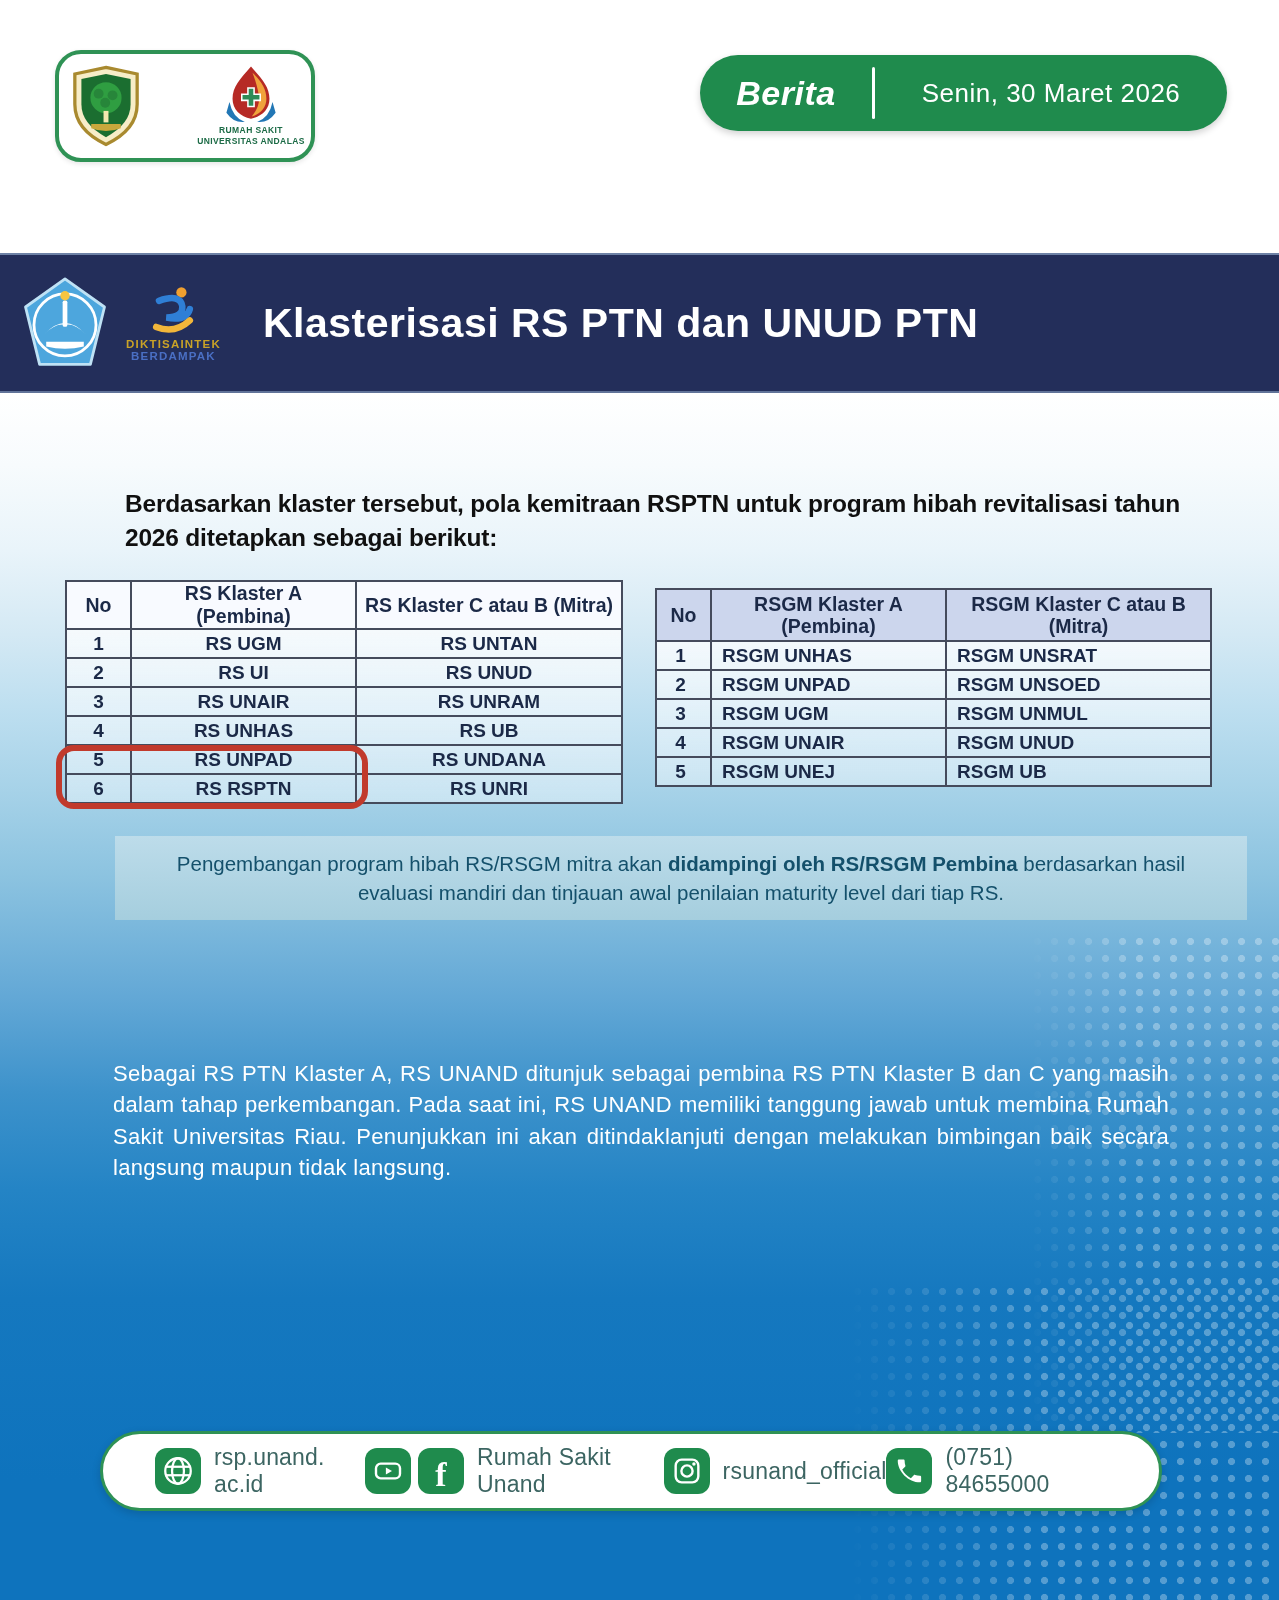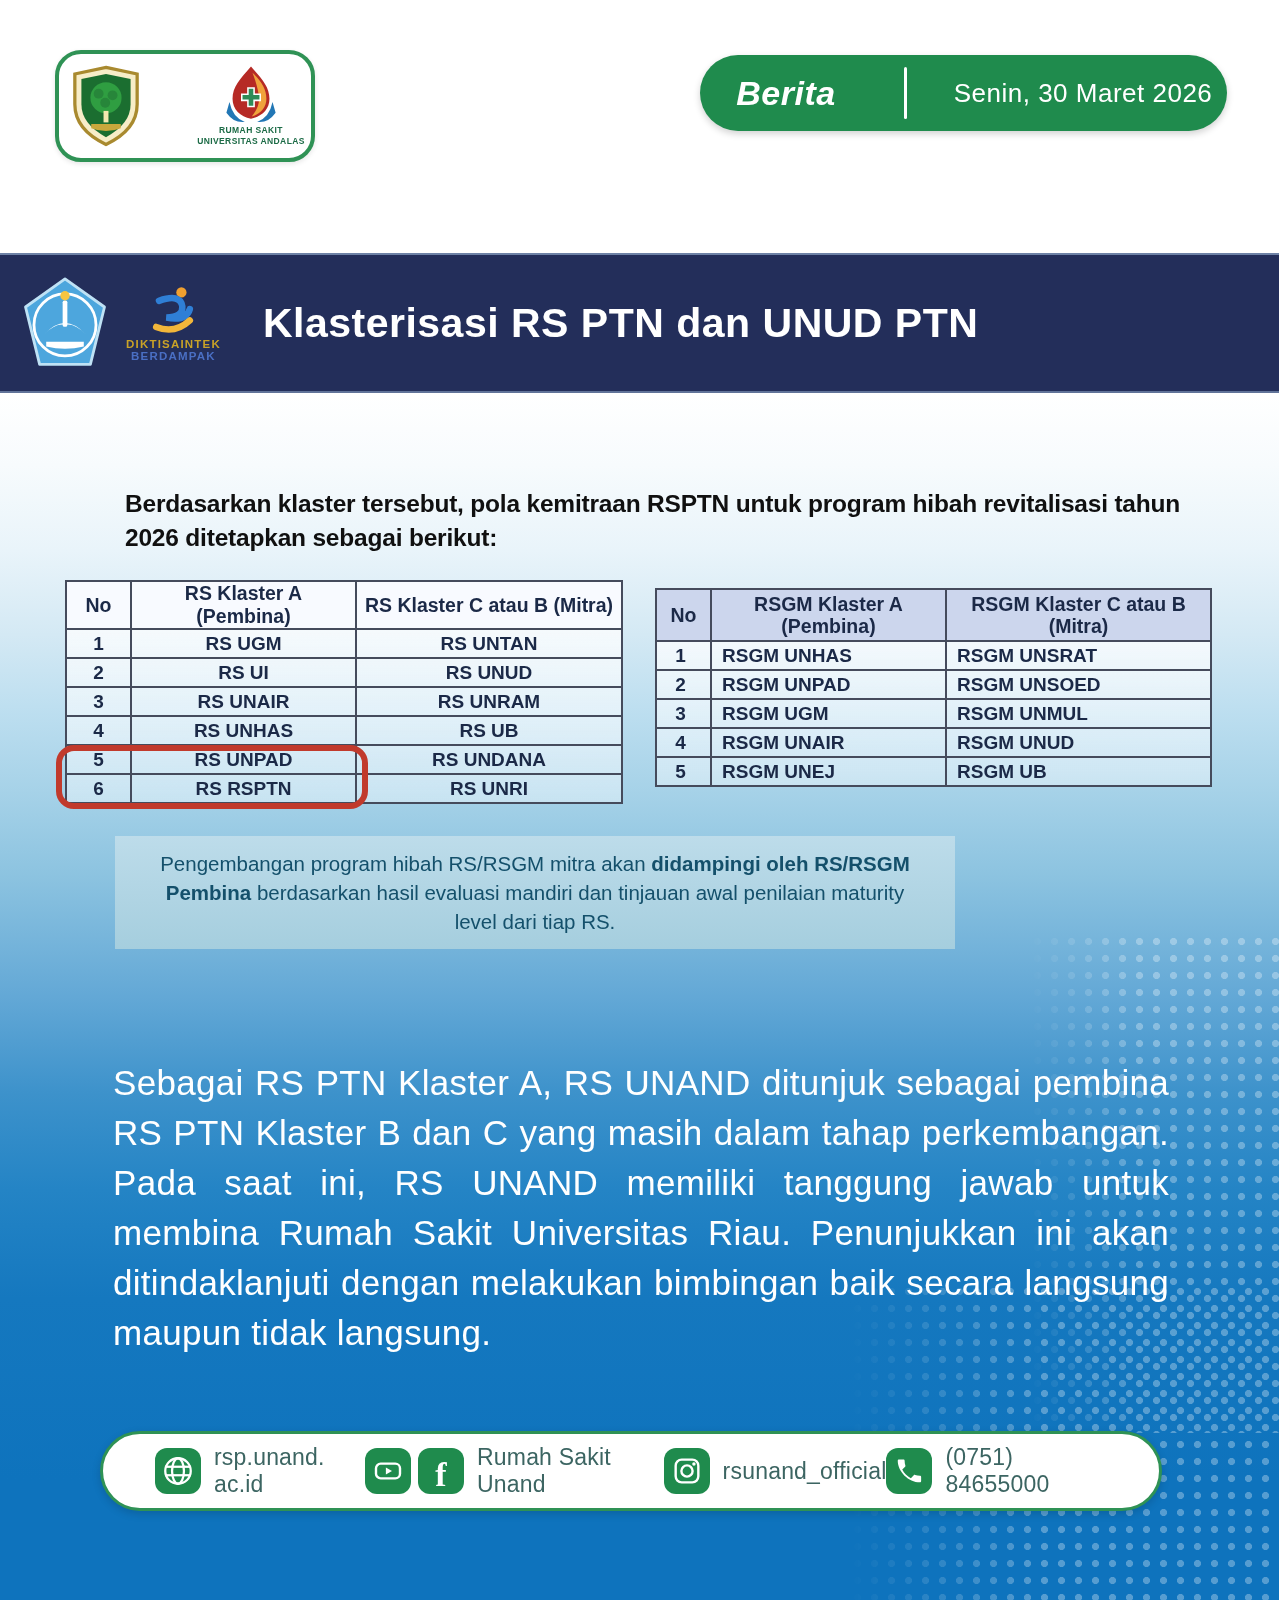--- a/index.html
+++ b/index.html
@@ -17,21 +17,20 @@
     box-shadow:0 2px 5px rgba(0,0,0,0.10);
   }
   .rs-logo{display:flex;flex-direction:column;align-items:center;margin-left:32px;}
   .rs-logo-text{font-size:8.5px;font-weight:700;color:#1c6b46;letter-spacing:.4px;line-height:1.25;text-align:center;}
 
   .badge{
     position:absolute;left:700px;top:55px;width:527px;height:76px;
     background:#1f8b4d;border-radius:40px;
     display:flex;align-items:center;
     box-shadow:0 3px 7px rgba(0,0,0,0.18);
-    gap:32px;
   }
   .badge-label{
     width:172px;text-align:center;color:#ffffff;
     font-size:34px;font-weight:700;font-style:italic;letter-spacing:.5px;
   }
   .badge-divider{width:3px;height:52px;background:#ffffff;border-radius:2px;}
   .badge-date{flex:1;text-align:center;color:#ffffff;font-size:26px;font-weight:400;letter-spacing:.5px;}
 
   
   .title-band{
@@ -85,31 +84,31 @@
   table.rsgm td{height:27px;text-align:left;padding-left:10px;}
   table.rsgm td.no{text-align:center;padding-left:0;}
 
   .red-highlight{
     position:absolute;left:56px;top:352px;width:300px;height:52px;
     border:6px solid #c13a2c;border-radius:18px;pointer-events:none;
   }
 
   
   .note{
-    position:absolute;left:115px;top:443px;width:840px;
+    position:absolute;left:115px;top:443px;width:1132px;
     background:linear-gradient(180deg,#bddcea 0%, #a5cede 100%);
     padding:13px 28px;box-sizing:border-box;
     text-align:center;font-size:20.5px;color:#14506b;line-height:1.42;font-weight:400;
   }
   .note b{font-weight:700;}
 
   
   .paragraph{
     position:absolute;left:113px;top:665px;width:1056px;margin:0;
-    color:#ffffff;font-size:35px;line-height:1.43;letter-spacing:.3px;
+    color:#ffffff;font-size:22px;line-height:1.43;letter-spacing:.3px;
     text-align:justify;
   }
 
   
   .footer-bar{
     position:absolute;left:100px;top:1038px;width:1062px;height:80px;
     background:#ffffff;border:3px solid #2f9255;border-radius:46px;
     box-sizing:border-box;display:flex;align-items:center;justify-content:space-between;
     padding:0 52px;box-shadow:0 3px 8px rgba(0,0,0,0.15);
   }

